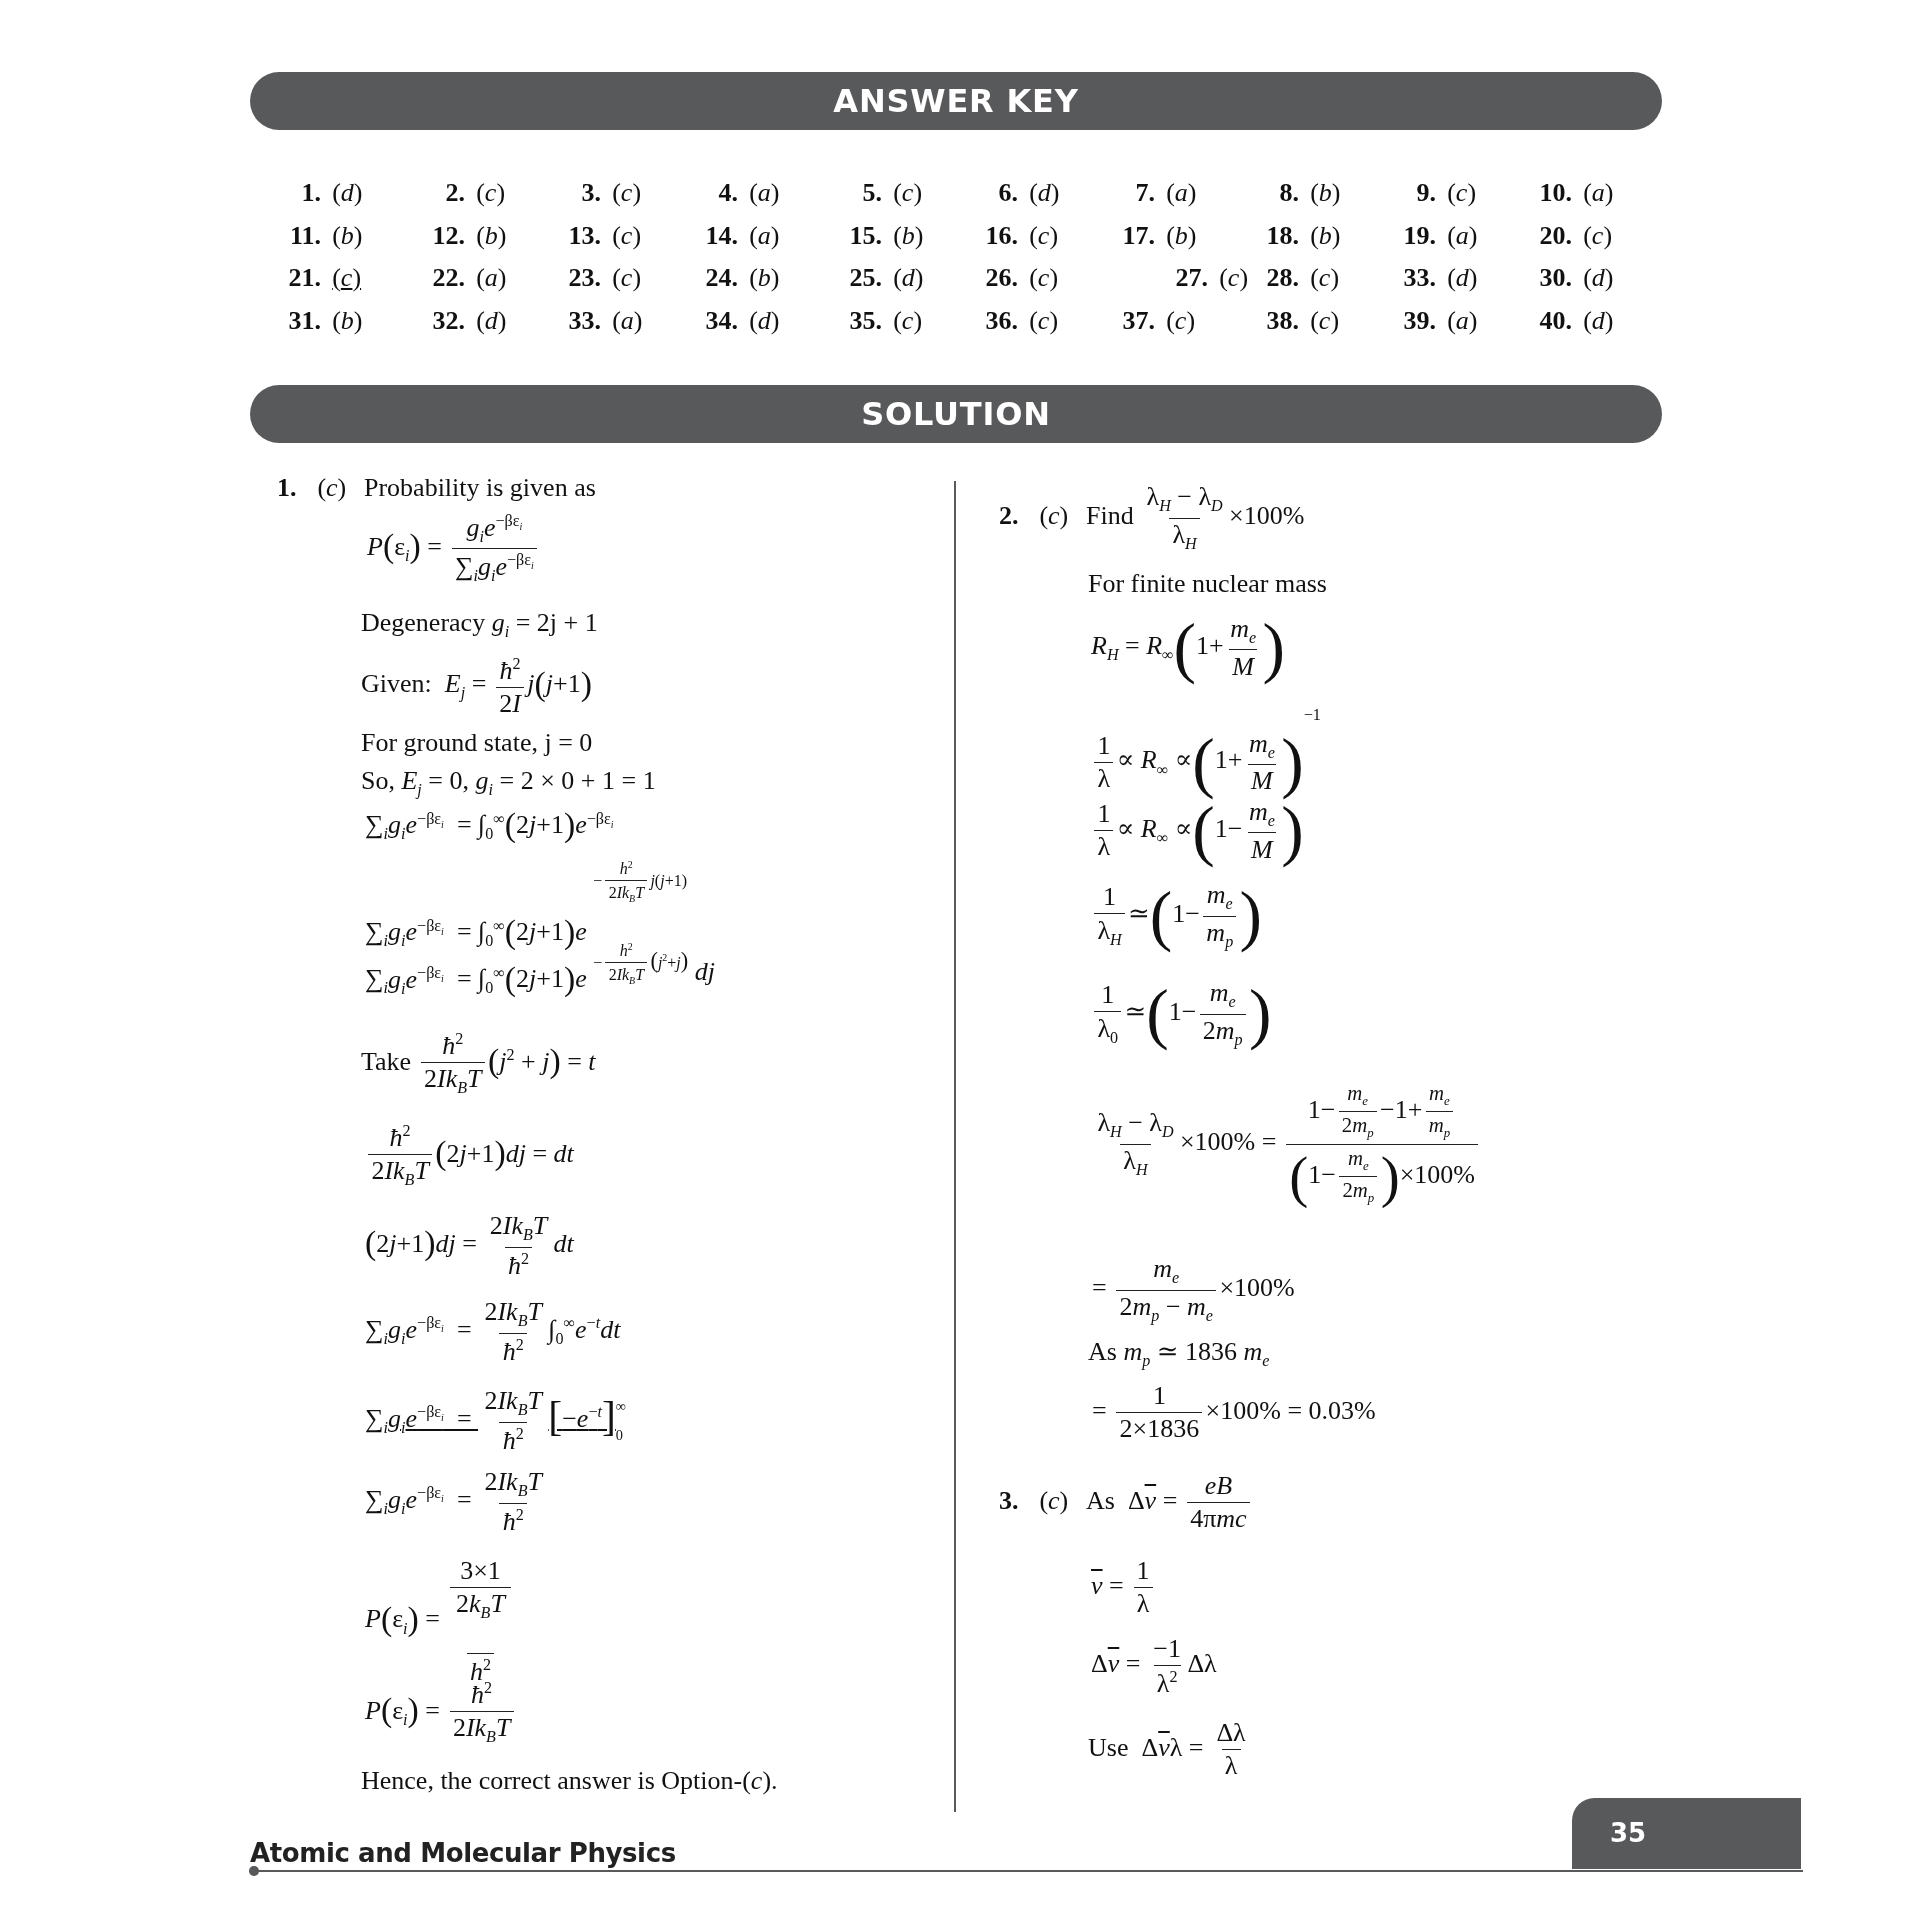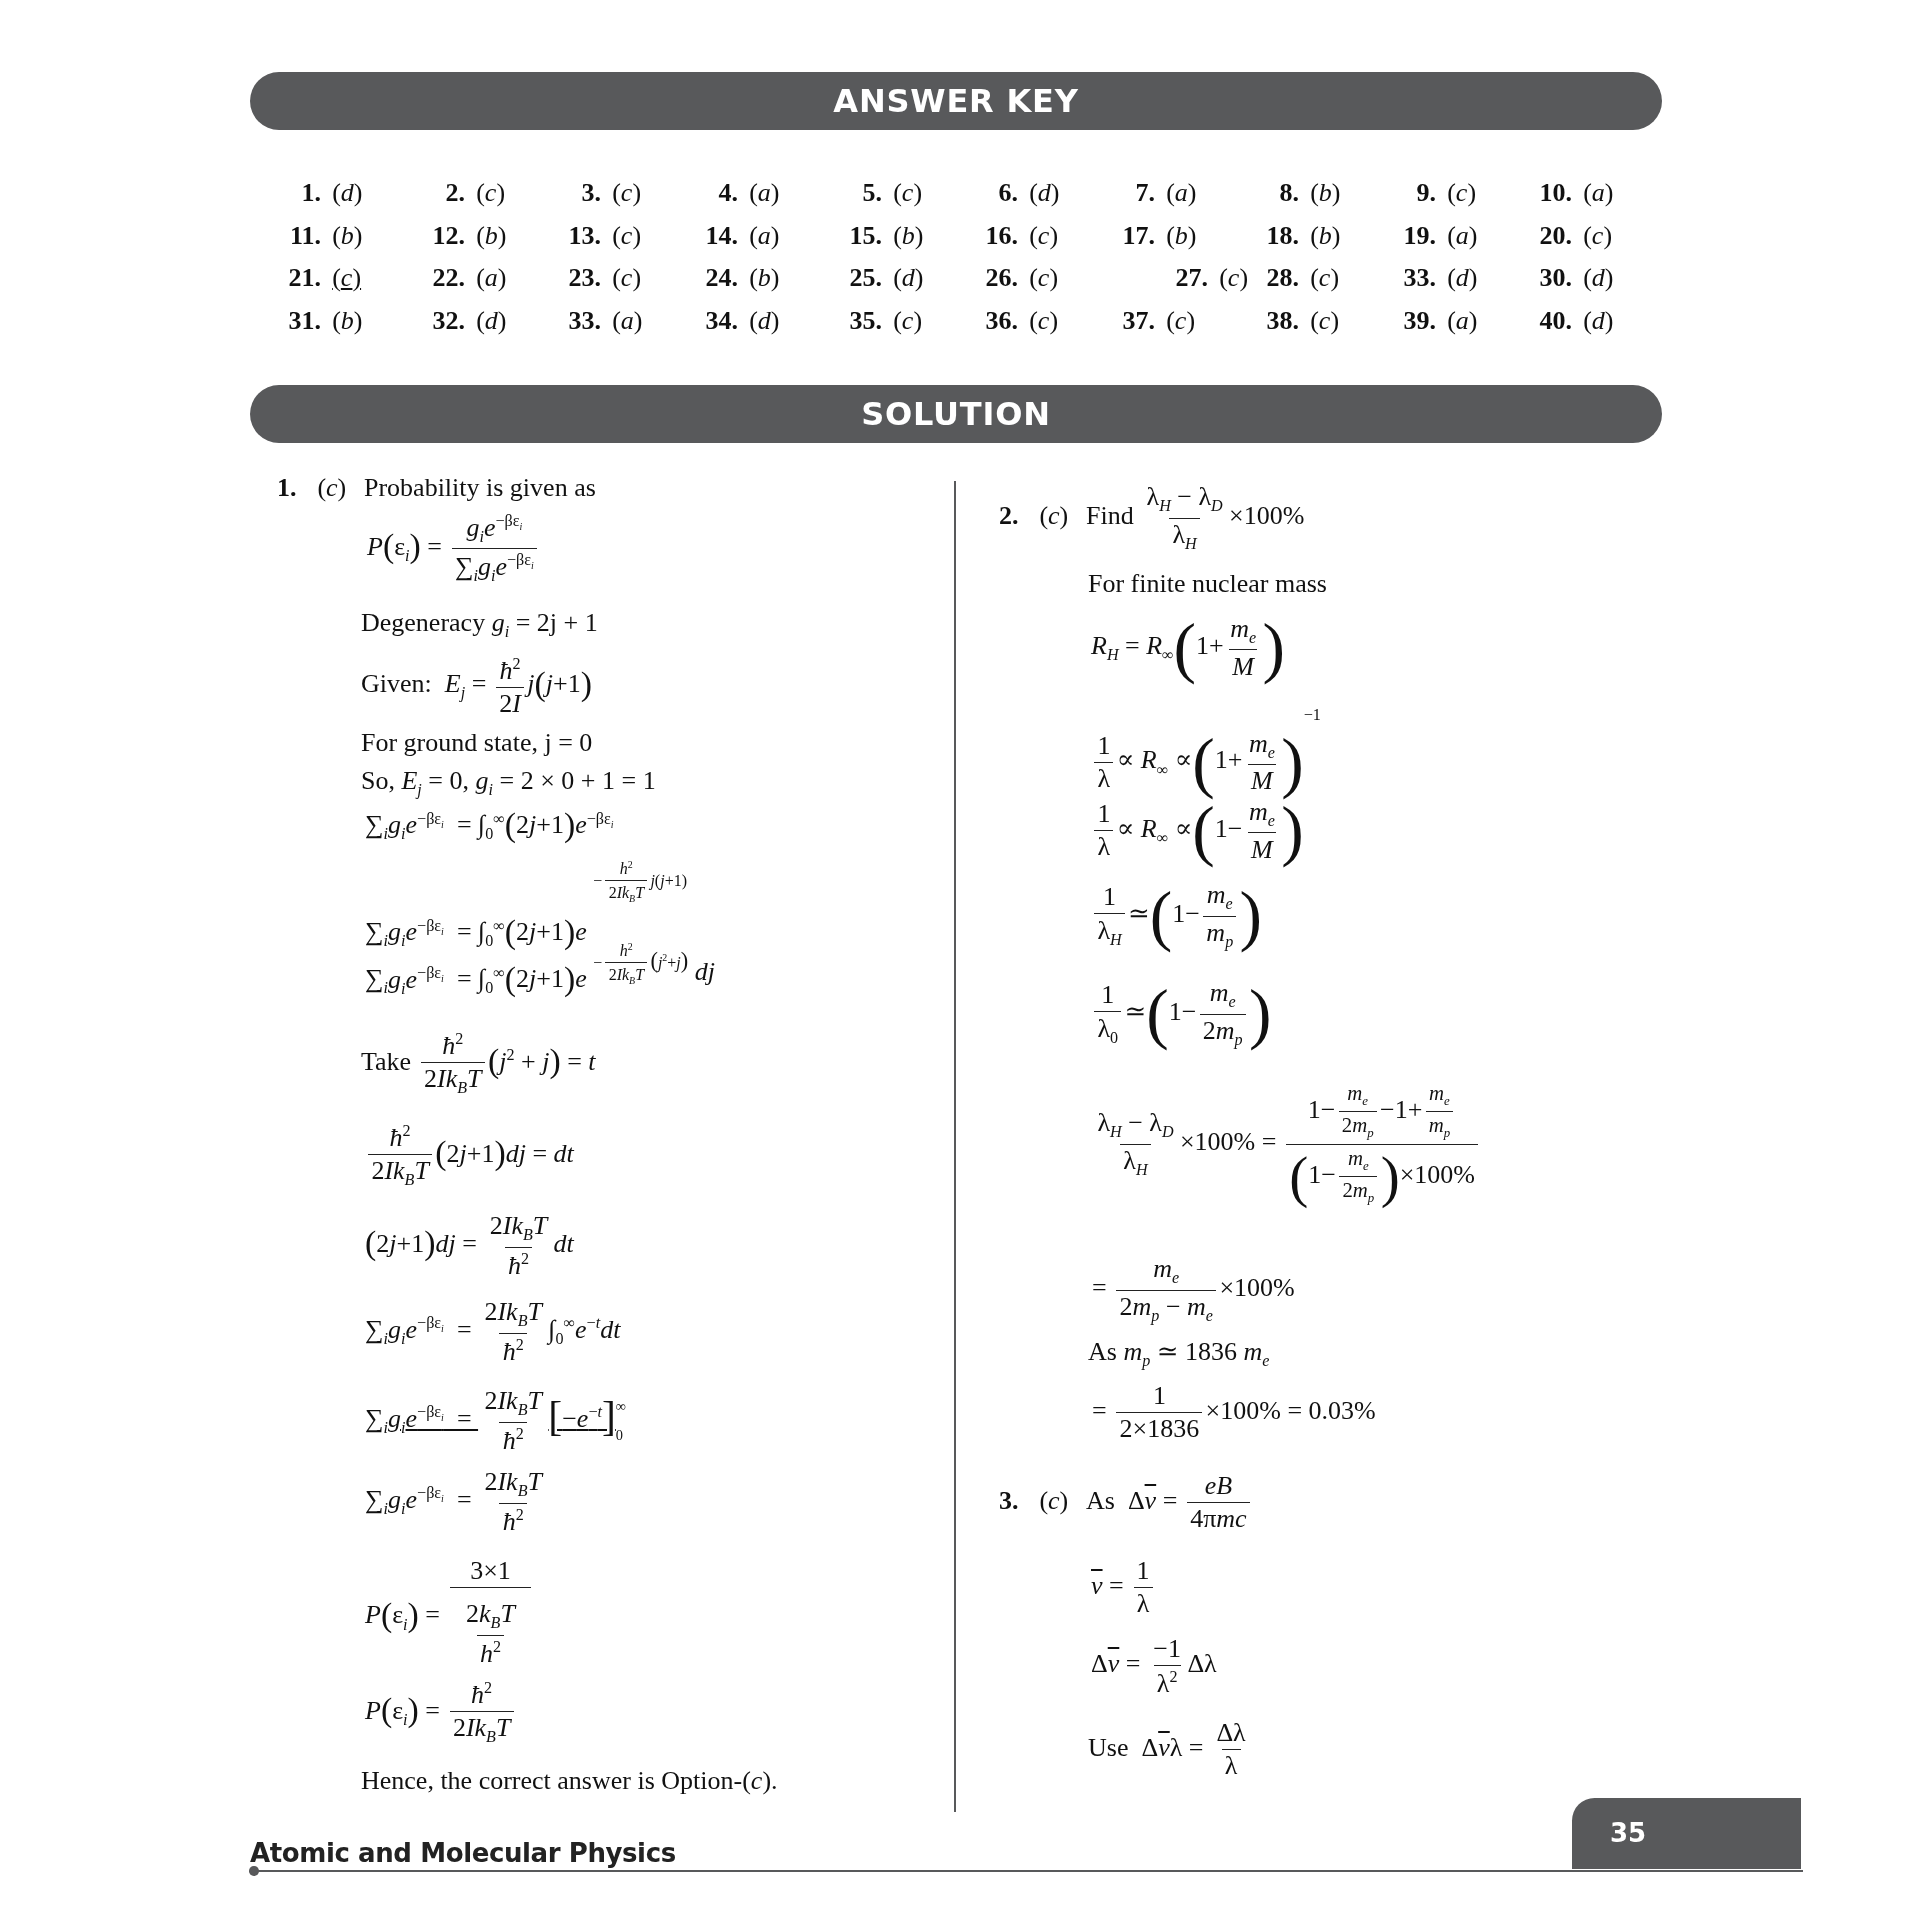--- a/index.html
+++ b/index.html
@@ -213,21 +213,21 @@
   <span class="frac">
       <span class="num">2<i>Ik<sub>B</sub>T</i></span>
       <span class="den"><i>ħ</i><sup>2</sup></span>
     </span>
 </div>
 
 <div class="m" style="left:365px; top:1558px;">
   <i>P</i><span class="paren">(</span>ε<sub><i>i</i></sub><span class="paren">)</span> =
   <span class="frac">
       <span class="num">3×1</span>
-      <span class="den"><span class="frac" style="margin:10px;">
+      <span class="den"><span class="frac" style="margin:0;gap:28px;">
           <span class="num">2<i>k<sub>B</sub>T</i></span>
           <span class="den" style="border-top-width:0.8px;"><i>h</i><sup>2</sup></span>
         </span></span>
     </span>
 </div>
 
 <div class="m" style="left:365px; top:1680px;">
   <i>P</i><span class="paren">(</span>ε<sub><i>i</i></sub><span class="paren">)</span> =
   <span class="frac">
       <span class="num"><i>ħ</i><sup>2</sup></span>

